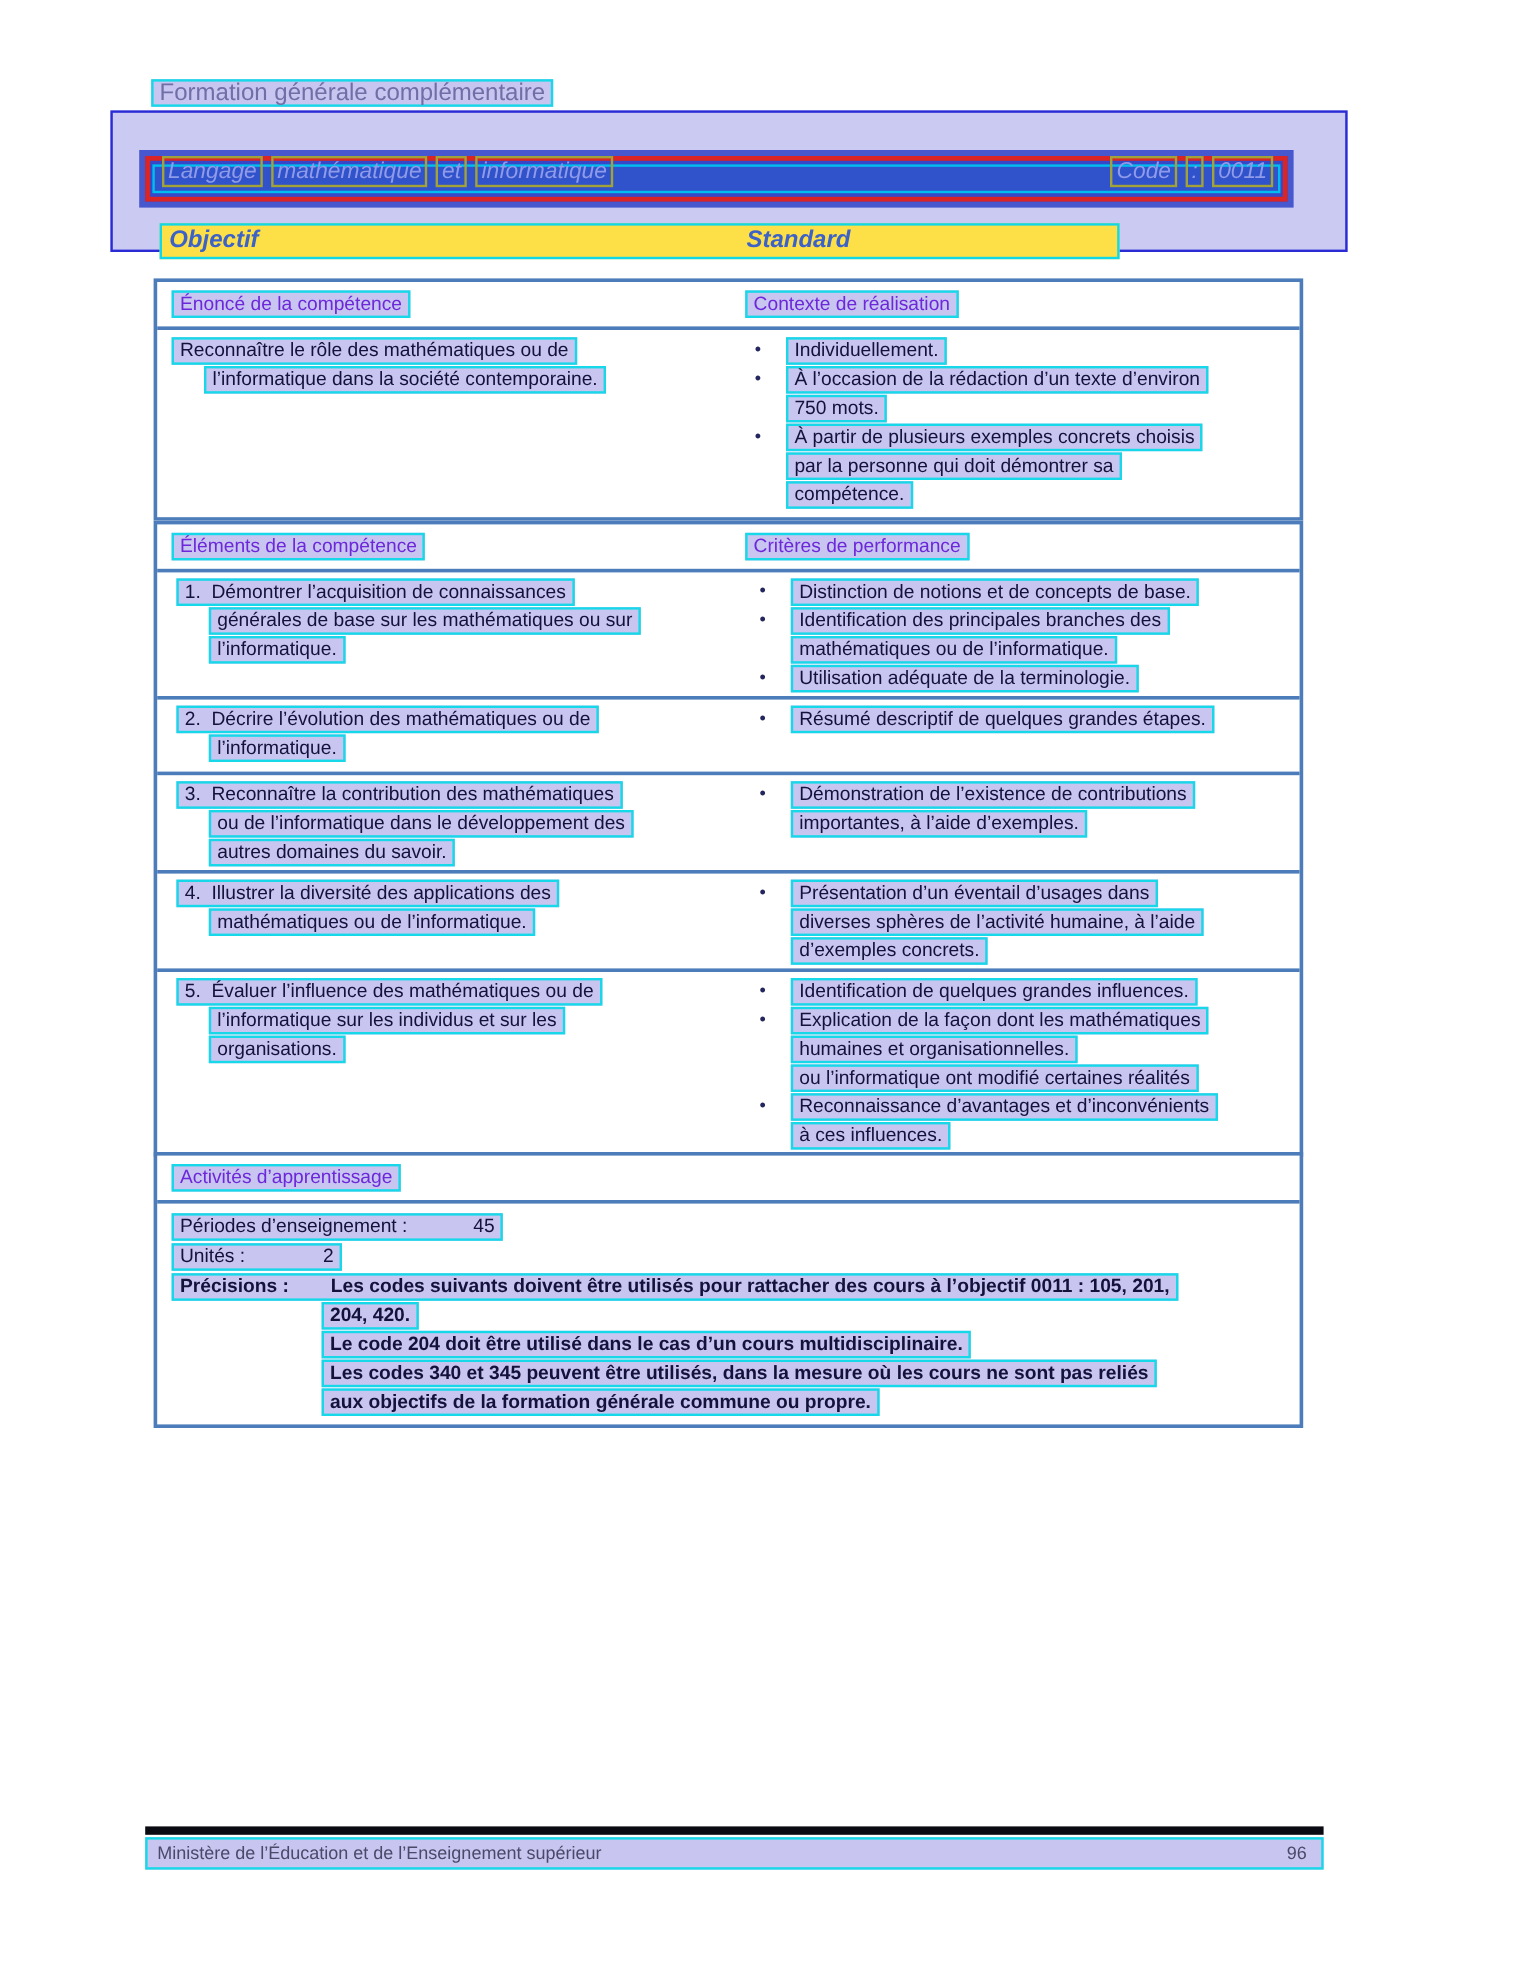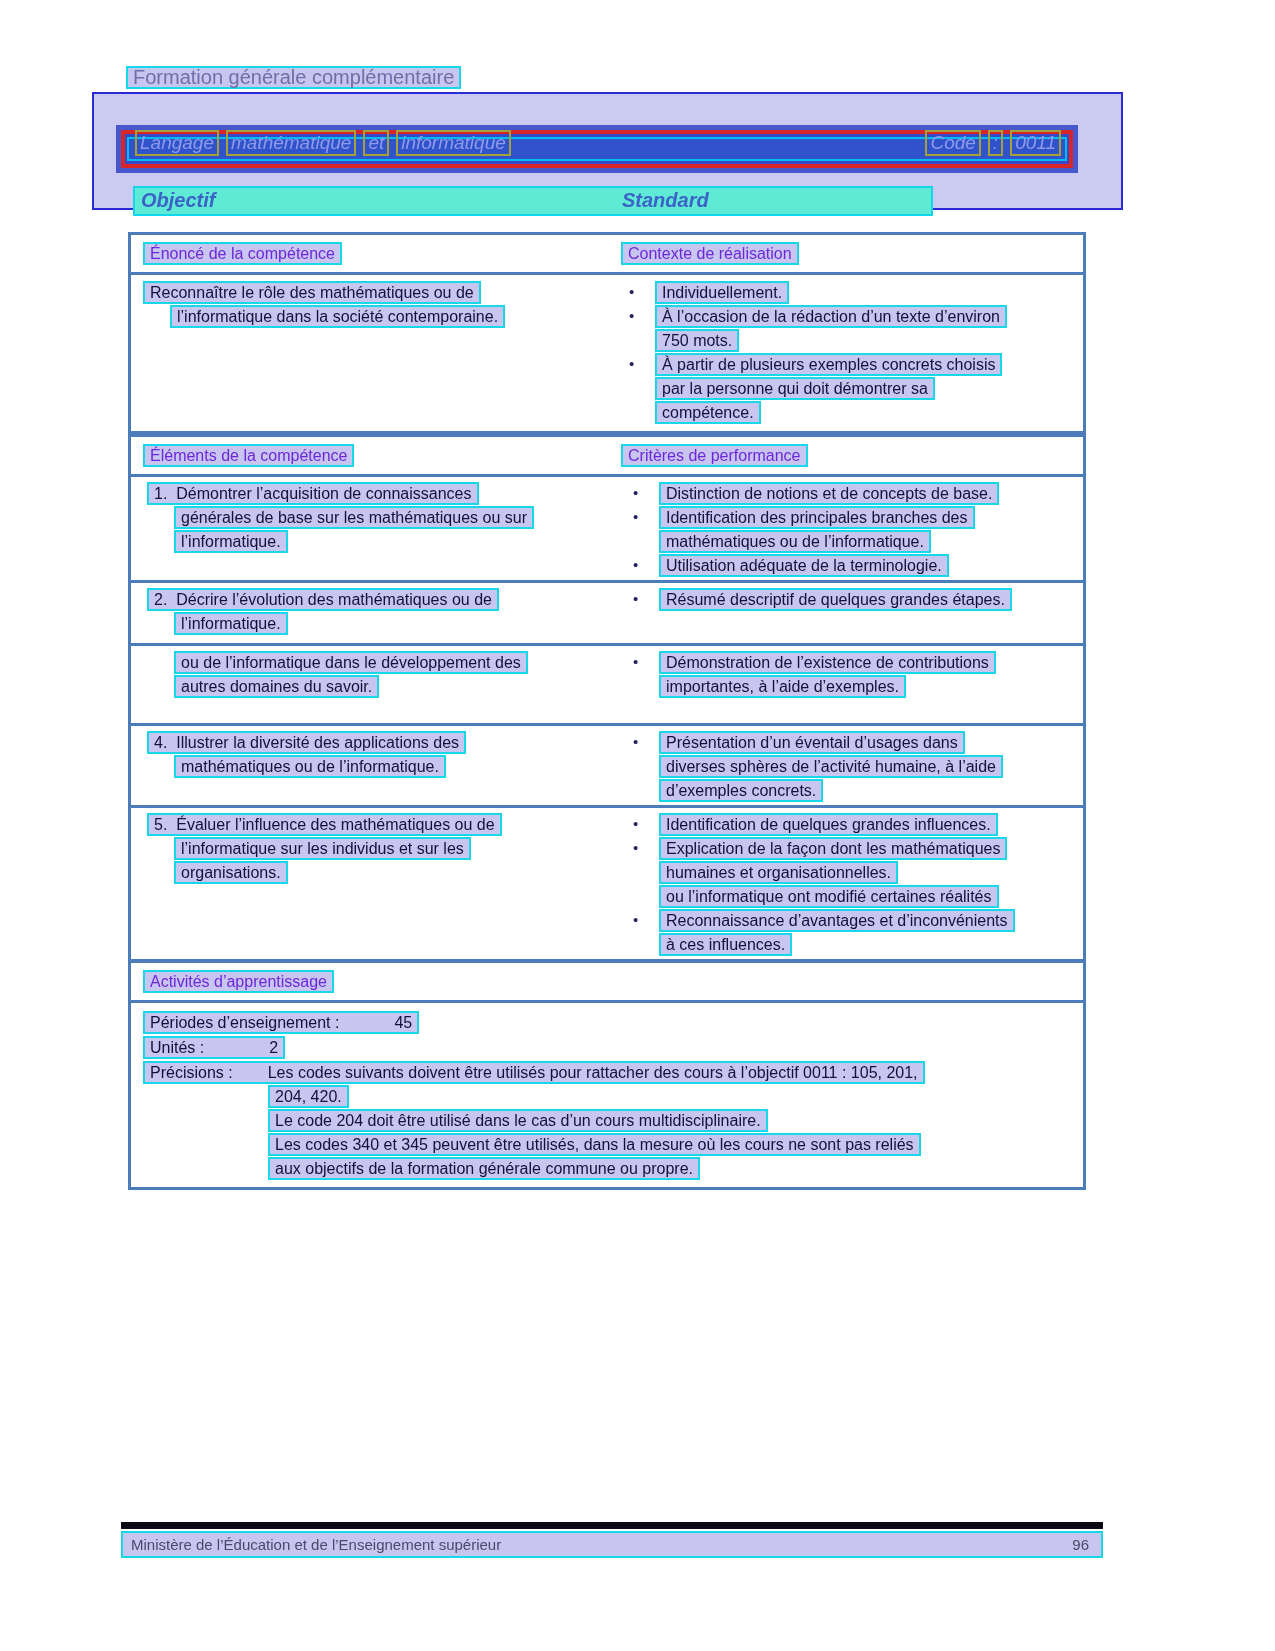--- a/index.html
+++ b/index.html
@@ -30,21 +30,21 @@
     border:2px solid #00bdef; background:rgba(0,190,240,0.10); }
   #banner-words { position:absolute; left:0; right:0; top:0; bottom:0;
     display:flex; align-items:center; justify-content:space-between;
     padding:0 8px 12px 10px; z-index:2;font-style:italic; }
   .wgroup { display:flex; gap:7px; }
   .wbox { display:inline-block; border:2px solid #a2a238; padding:0 3px;
     font-size:19px; line-height:22px; color:#8f9ae9; }
 
   
   #objectif-bar { position:absolute; left:133px; top:186px; width:800px; height:30px;
-    background:#5eead4; border:2px solid #10d8e8; }
+    background:#fde047; border:2px solid #10d8e8; }
   #objectif-bar span { position:absolute; top:1px; font-size:20px; font-weight:bold;
     font-style:italic; color:#3c62c8; }
   #objectif-label { left:6px; }
   #standard-label { left:487px; }
 
   
   .tbl { position:absolute; left:128px; width:958px; background:#fff;
     border:3px solid #4d7cba; }
   .tbl-header { display:grid; grid-template-columns:478px 1fr;
     padding:7px 0 6px 12px; border-bottom:3px solid #4d7cba; }
@@ -62,21 +62,21 @@
   #elements-rows .el-row:nth-of-type(5){ min-height:140px; }
 
   #table-enonce { top:232px; min-height:188px; }
   #table-elements { top:434px; min-height:514px; }
   #table-activites { top:960px; min-height:220px; }
   #table-activites .tbl-header { display:block; }
   #table-activites .tbl-body { padding-top:8px; }
   .act-row { margin-bottom:2px; }
   .act-spacer { display:inline-block; }
   .prec-row { display:flex; margin-top:1px; }
-  .prec-lines .line { margin-left:0; }
+  .prec-lines .line { margin-left:0;font-weight:bold; }
 
   
   #footer-rule { position:absolute; left:121px; top:1522px; width:982px; height:7px;
     background:#0a0a12; }
   #footer-bar { position:absolute; left:121px; top:1531px; width:982px; height:27px;
     background:#c8c5f1; border:2px solid #17d8e9; display:flex;
     justify-content:space-between; align-items:center; padding:0 12px 0 8px; }
   #footer-bar span { font-size:15px; color:#4a4a68; line-height:21px; }
 </style>
 </head>
@@ -199,20 +199,21 @@
           </div>
           <div>
             <div class="bullet-line">
               <span class="dot">•</span>
               <span class="hl">Résumé descriptif de quelques grandes étapes.</span>
             </div>
           </div>
         </div>
         <div class="el-row">
           <div>
+            <div class="line"><span class="hl">3.&nbsp;&nbsp;Reconnaître la contribution des mathématiques</span></div>
             <div class="line cont"><span class="hl">ou de l’informatique dans le développement des</span></div>
             <div class="line cont"><span class="hl">autres domaines du savoir.</span></div>
           </div>
           <div>
             <div class="bullet-line">
               <span class="dot">•</span>
               <span class="hl">Démonstration de l’existence de contributions</span>
             </div>
             <div class="bullet-line">
               <span class="dot"></span>

